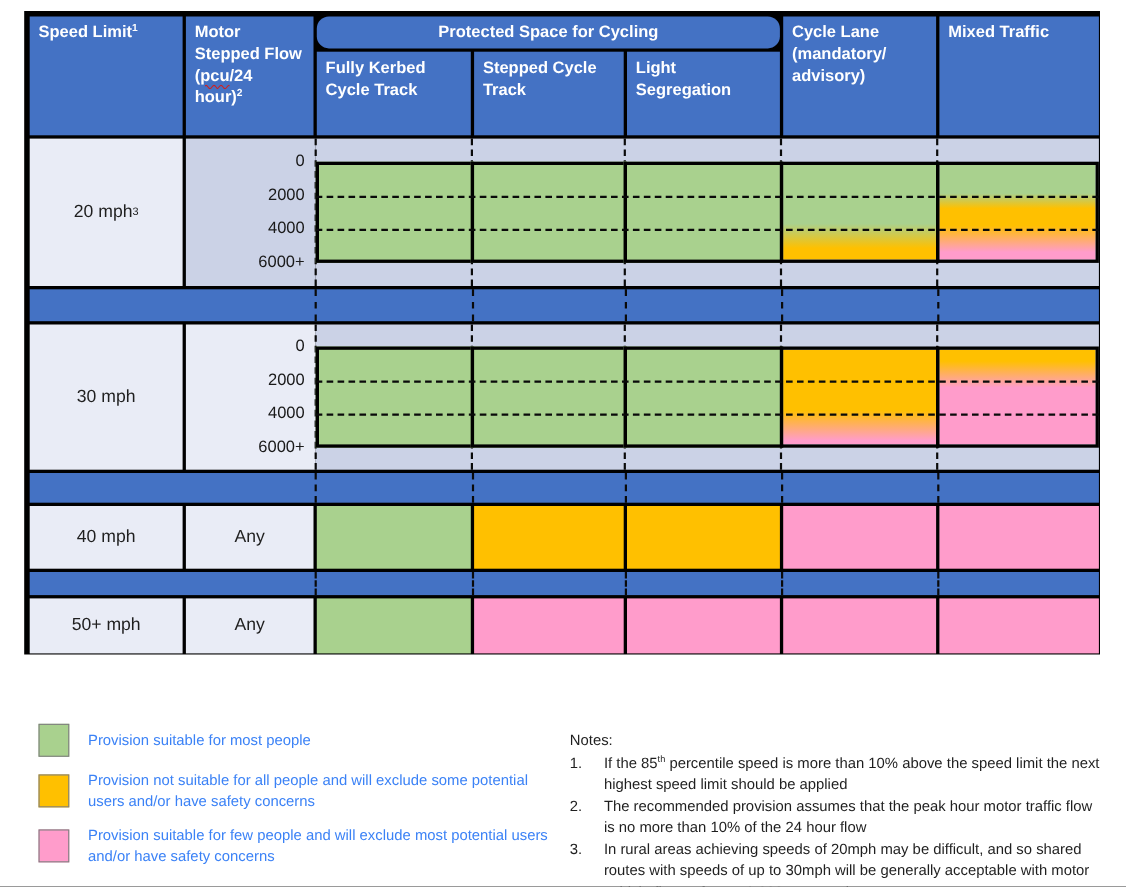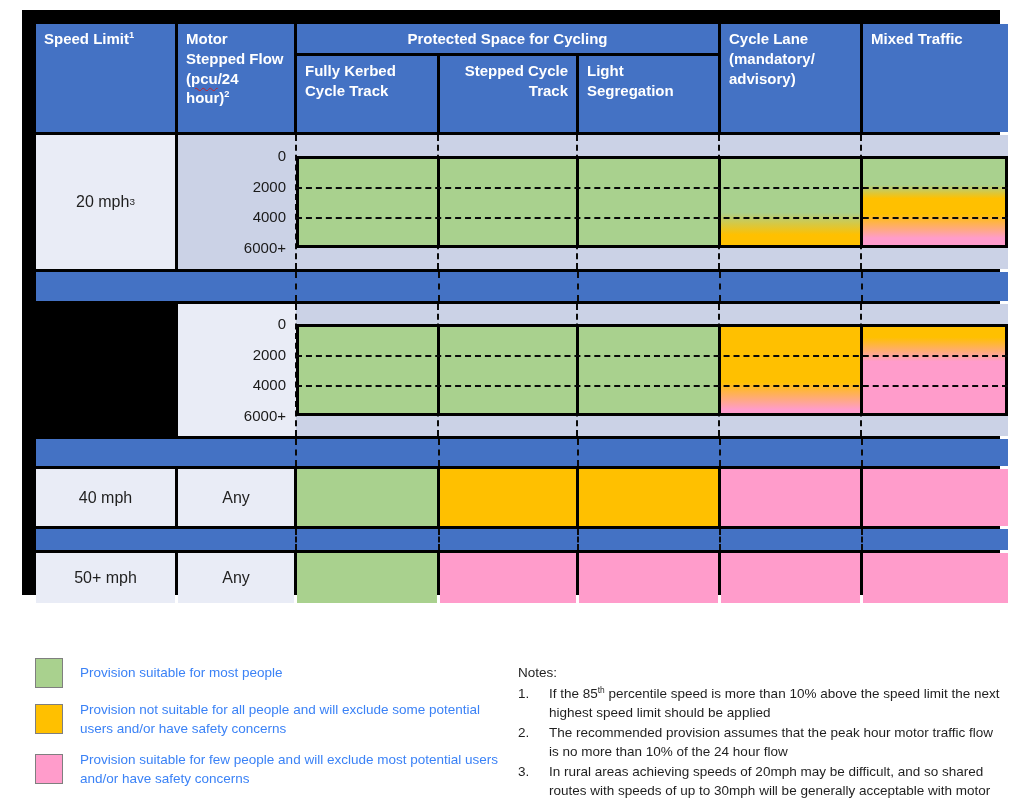--- a/index.html
+++ b/index.html
@@ -14,34 +14,34 @@
     text-decoration-color:#cc2222;text-decoration-thickness:1px;
     text-underline-offset:3px;
   }
 
   
   .matrix{
     position:absolute;left:22px;top:10px;width:978px;height:585px;
     display:grid;box-sizing:border-box;
     grid-template-columns:139px 116px 140px 136px 139px 139px 145px;
     grid-template-rows:29px 76px 134px 29px 132px 27px 57px 21px 50px;
-    gap:3px;padding:14px;background:#000;
+    gap:3px;padding:5px;background:#000;
   }
   .cell{box-sizing:border-box;overflow:hidden;}
   .hdr{
     background:var(--header_blue);color:#fff;font-weight:bold;
     font-size:15px;line-height:1.32;padding:5px 8px;
   }
   .c-speed{grid-area:1/1/3/2;}
   .c-flow{grid-area:1/2/3/3;}
-  .c-protected{grid-area:1/3/2/6;display:flex;align-items:center;justify-content:center;padding:2px;}
+  .c-protected{grid-area:1/3/2/6;display:flex;align-items:center;justify-content:center;padding:2px;border-radius:11px;}
   .c-cyclelane{grid-area:1/6/3/7;}
   .c-mixed{grid-area:1/7/3/8;}
   .c-sub1{grid-area:2/3/3/4;}
-  .c-sub2{grid-area:2/4/3/5;text-align:right;}
+  .c-sub2{grid-area:2/4/3/5;}
   .c-sub3{grid-area:2/5/3/6;}
 
   .speedcell{
     background:var(--light_cell);display:flex;align-items:center;justify-content:center;
     font-size:16px;color:#1f1f1f;
   }
   .r3{grid-row:3;} .r5{grid-row:5;} .r7{grid-row:7;} .r9{grid-row:9;}
   .col1{grid-column:1;} .col2{grid-column:2;} .col3{grid-column:3;}
   .col4{grid-column:4;} .col5{grid-column:5;} .col6{grid-column:6;} .col7{grid-column:7;}
 
@@ -135,20 +135,24 @@
   </div>
 
   <div class="band" style="grid-row:4">
     <i class="bdash bd1"></i>
       <i class="bdash bd2"></i>
       <i class="bdash bd3"></i>
       <i class="bdash bd4"></i>
       <i class="bdash bd5"></i>
   </div>
 
+  <div class="cell speedcell r5 col1">
+      <span>30 mph</span>
+      <sup></sup>
+    </div>
   <div class="flowstrip blk30 r5">
     <div class="flowcell shade-light">
       <span class="flowlabel f0">0</span>
       <span class="flowlabel f1">2000</span>
       <span class="flowlabel f2">4000</span>
       <span class="flowlabel f3">6000+</span>
     </div>
     <div class="divider"></div>
     <div class="strip">
       <div class="vdash v1"></div>

